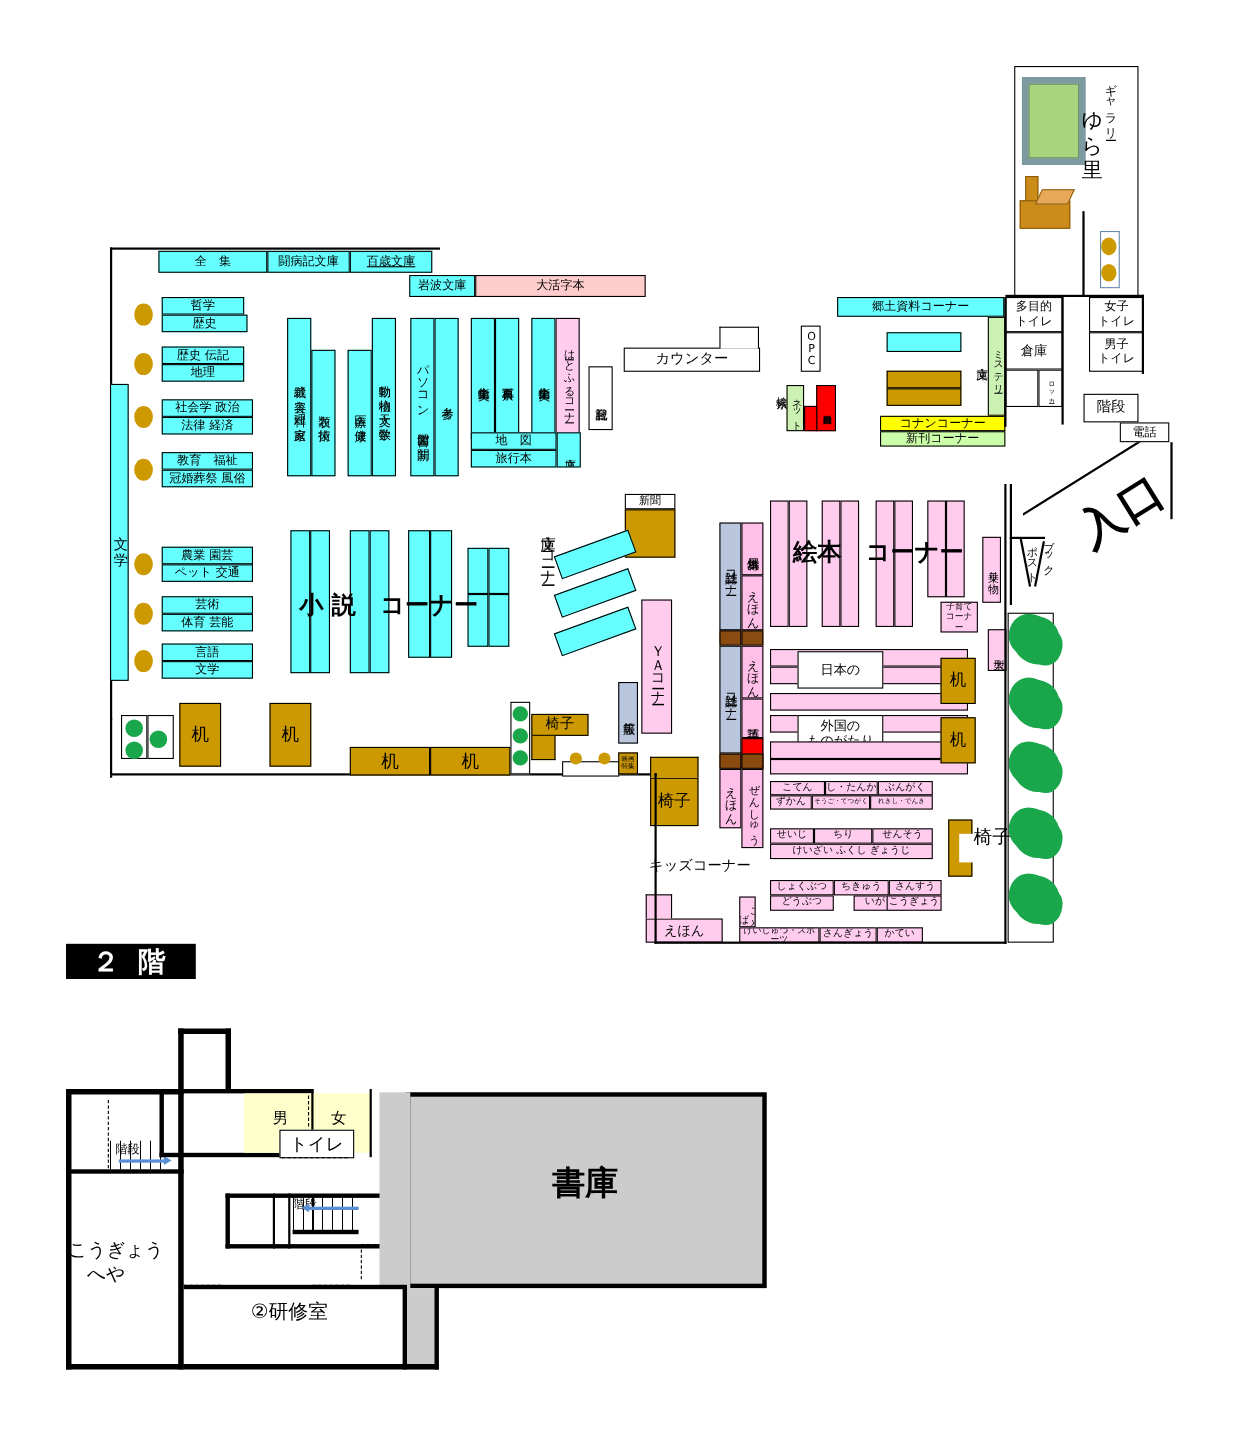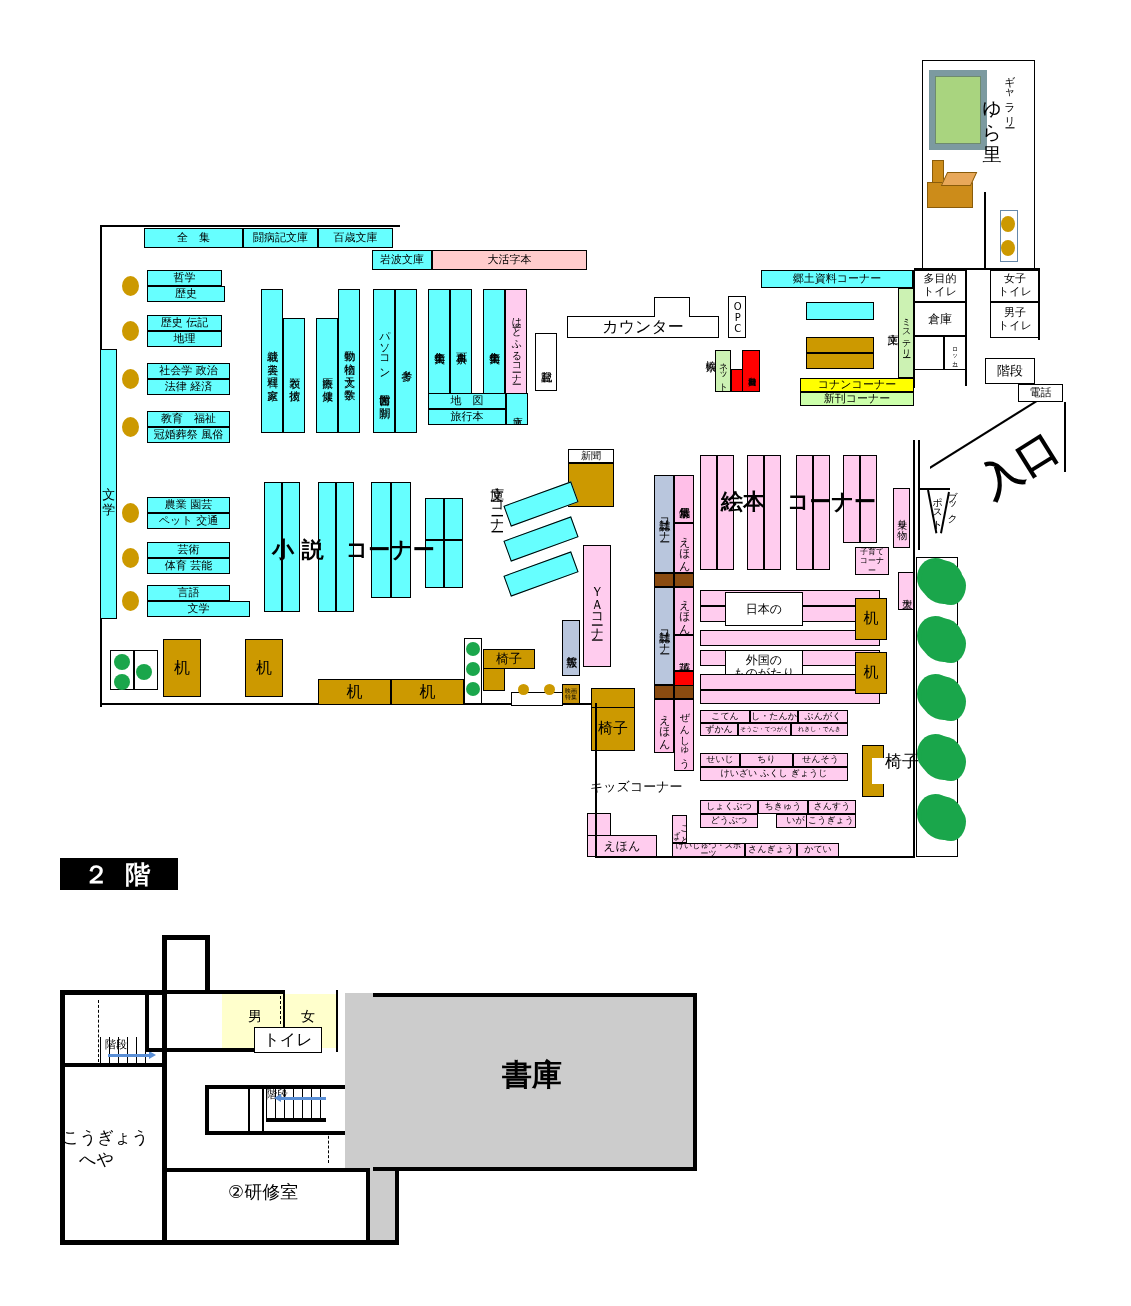--- a/index.html
+++ b/index.html
@@ -101,21 +101,21 @@
   <div class="wall" style="left:100px;top:705px;width:2px;height:2px;"></div>
   <div class="wall" style="left:100px;top:653px;width:2px;height:52px;"></div>
   <div class="wall" style="left:100px;top:703px;width:495px;height:2px;"></div>
 
   <div class="bx cyan" style="left:144px;top:228px;width:99px;height:20px;">
       <span>全　集</span>
     </div>
   <div class="bx cyan" style="left:243px;top:228px;width:75px;height:20px;">
       <span>闘病記文庫</span>
     </div>
-  <div class="bx cyan" style="left:318px;top:228px;width:75px;height:20px;">
+  <div class="bx cyan" style="left:318px;top:228px;width:75px;height:20px;text-decoration:underline;">
       <span>百歳文庫</span>
     </div>
   <div class="bx cyan" style="left:372px;top:250px;width:60px;height:20px;">
       <span>岩波文庫</span>
     </div>
   <div class="bx salmon" style="left:432px;top:250px;width:155px;height:20px;">
       <span>大活字本</span>
     </div>
 
   <div class="bx cyan vt" style="left:100px;top:349px;width:17px;height:270px;font-size:13px;">
@@ -167,21 +167,21 @@
       <span>芸術</span>
     </div>
   <div class="bx cyan" style="left:147px;top:558px;width:83px;height:16px;">
       <span>体育  芸能</span>
     </div>
 
   <div class="dot" style="left:122px;top:591px;"></div>
   <div class="bx cyan" style="left:147px;top:585px;width:83px;height:16px;">
       <span>言語</span>
     </div>
-  <div class="bx cyan" style="left:147px;top:601px;width:103px;height:16px;">
+  <div class="bx cyan" style="left:147px;top:601px;width:83px;height:16px;">
       <span>文学</span>
     </div>
 
   <div class="bx cyan vt" style="left:261px;top:289px;width:22px;height:144px;">
       <span>裁縫  美容  料理  家庭</span>
     </div>
   <div class="bx cyan vt" style="left:283px;top:318px;width:22px;height:115px;">
       <span>衣類  技術</span>
     </div>
   <div class="bx cyan vt" style="left:316px;top:318px;width:22px;height:115px;">
@@ -216,21 +216,21 @@
   <div class="bx cyan" style="left:428px;top:393px;width:78px;height:16px;">
       <span>地　図</span>
     </div>
   <div class="bx cyan" style="left:428px;top:409px;width:78px;height:16px;">
       <span>旅行本</span>
     </div>
   <div class="bx cyan vt" style="left:506px;top:393px;width:22px;height:32px;font-size:10px;">
       <span>文庫</span>
     </div>
 
-  <div class="bx white" style="left:567px;top:316px;width:152px;height:22px;font-size:16px;text-align:center;">
+  <div class="bx white" style="left:567px;top:316px;width:124px;height:22px;font-size:13px;text-align:center;">
       <span>カウンター</span>
     </div>
   <div class="bx white nb" style="left:654px;top:297px;width:36px;height:20px;border:1px solid #000;border-bottom:none;"></div>
   <div class="bx white vt" style="left:728px;top:296px;width:18px;height:42px;font-size:10px;">
       <span>OPC</span>
     </div>
 
   <div class="lbl vt" style="left:702px;top:352px;font-size:11px;writing-mode:vertical-rl;text-orientation:upright;"><span>検索</span></div>
   <div class="bx lgreen2 vt" style="left:715px;top:350px;width:16px;height:42px;font-size:9px;">
       <span>ネット</span>

